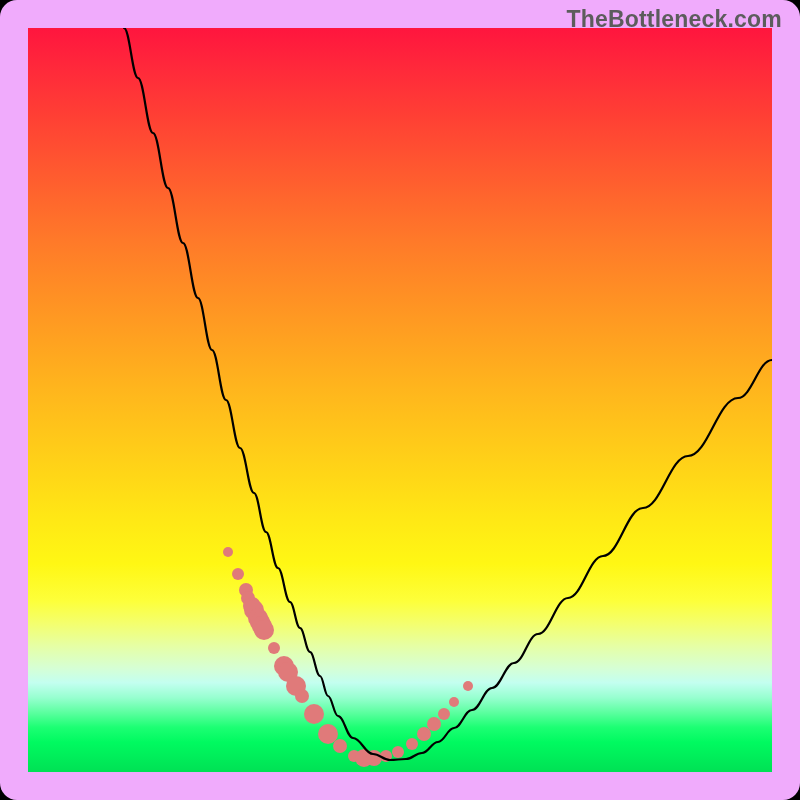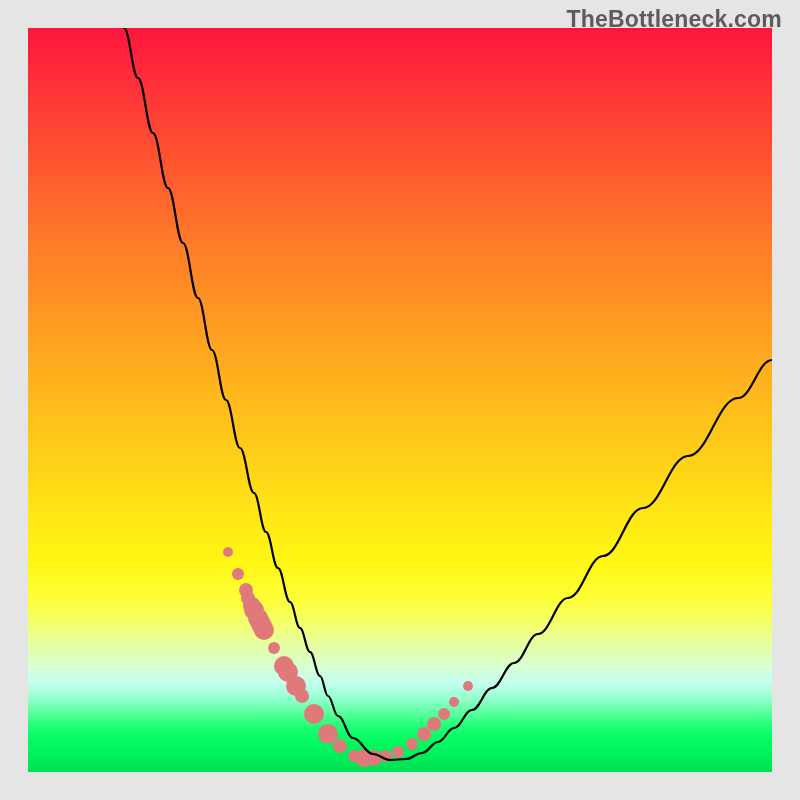--- a/index.html
+++ b/index.html
@@ -10,21 +10,22 @@
     overflow: hidden;
     background: #000;
     font-family: Arial, Helvetica, sans-serif;
   }
   .frame {
     position: absolute;
     left: 0;
     top: 0;
     width: 800px;
     height: 800px;
-    background: #e5e5e5;
+    background: #f0abfc;
+    border-radius: 17px;
   }
   .plot-area {
     position: absolute;
     left: 28px;
     top: 28px;
     width: 744px;
     height: 744px;
     overflow: hidden;
   }
   .gradient {

